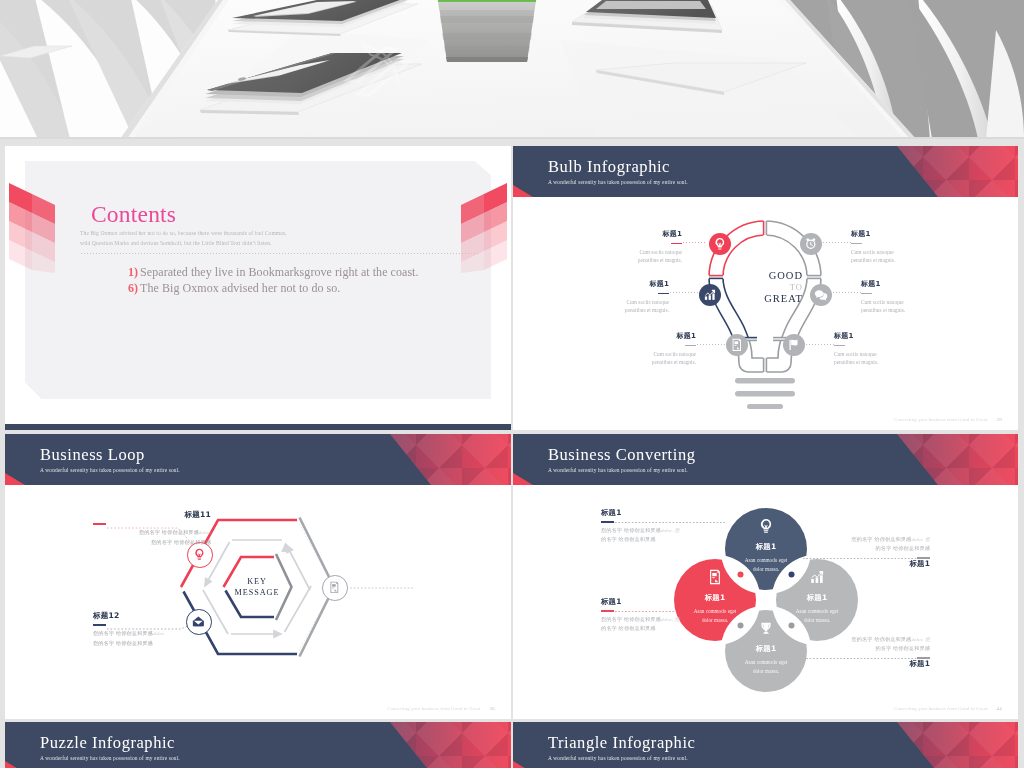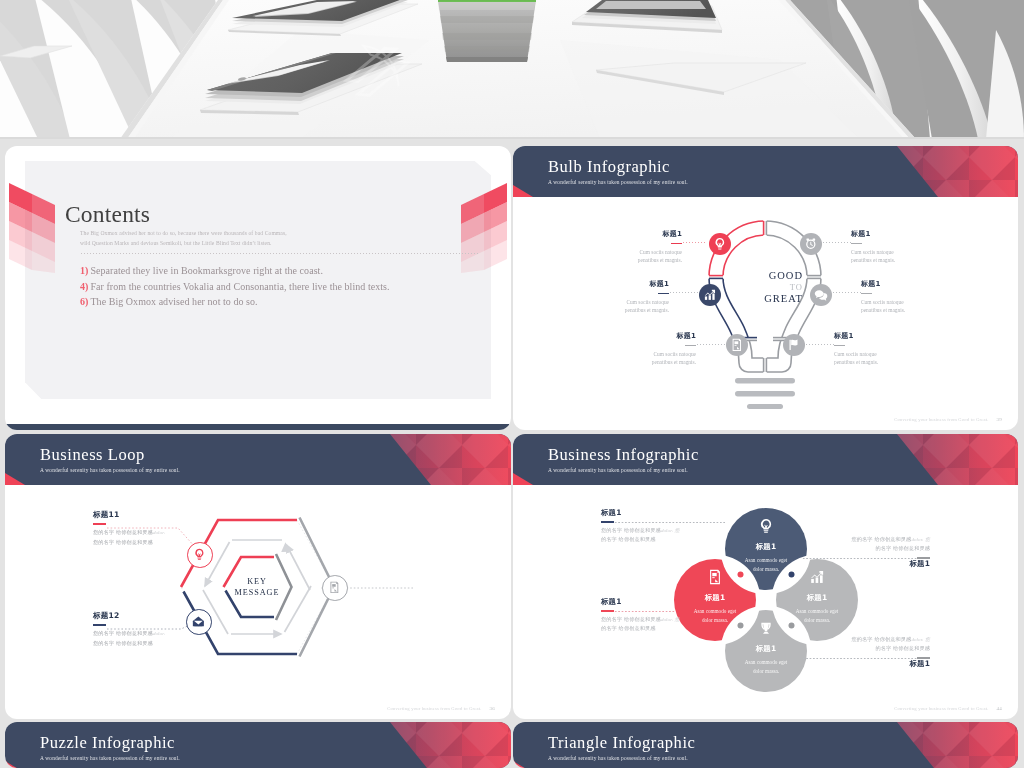--- a/index.html
+++ b/index.html
@@ -5,21 +5,21 @@
   html,body{margin:0;padding:0;}
   body{width:1024px;height:768px;background:#e3e3e3;font-family:"Liberation Serif",serif;overflow:hidden;}
   .page{position:relative;width:1024px;height:768px;background:#e3e3e3;}
 
   
   .hero{position:absolute;left:0;top:0;width:1024px;height:139px;overflow:hidden;background:#cfcfcf;}
   .hero svg{display:block;}
   .wm{position:absolute;pointer-events:none;opacity:.5;}
 
   
-  .slide{position:absolute;background:#fff;overflow:hidden;border-radius:12px;}
+  .slide{position:absolute;background:#fff;overflow:hidden;}
   .s-l{left:5px;width:506px;}
   .s-r{left:513px;width:505px;}
   .row1{top:146px;height:284px;}
   .row2{top:434px;height:285px;}
   .row3{top:722px;height:46px;}
 
   
   .hdr{position:absolute;left:0;top:0;width:100%;height:51px;}
   .hdr .redtri{position:absolute;left:0;top:38px;width:21px;height:13px;background:#ef4357;}
   .hdr .bg{position:absolute;inset:0;background:#3e4a63;
@@ -28,27 +28,27 @@
   .hdr h1{position:absolute;left:35px;top:12px;margin:0;font-size:16.5px;color:#fff;font-weight:400;
      line-height:18px;letter-spacing:.55px;font-family:"Liberation Serif",serif;}
   .hdr p{position:absolute;left:35px;top:33px;margin:0;font-size:5.4px;color:#dfe1e6;letter-spacing:.15px;}
 
   .ftr{position:absolute;right:16px;bottom:8px;font-size:4.6px;color:#d3d5d8;letter-spacing:.2px;}
   .ftr b{font-weight:400;color:#bfc2c5;margin-left:8px;font-size:5px;}
 
   
   #sl-contents .panel{position:absolute;left:20px;top:15px;width:466px;height:238px;background:#f2f2f4;
     clip-path:polygon(0 0, 96.5% 0, 100% 6%, 100% 100%, 3.5% 100%, 0 93%);}
-  #sl-contents h1{position:absolute;left:60px;top:56px;margin:0;font-size:23.5px;line-height:24px;color:#404040;
+  #sl-contents h1{position:absolute;left:86px;top:56px;margin:0;font-size:23.5px;line-height:24px;color:#ec4899;
     font-weight:400;letter-spacing:.2px;font-family:"Liberation Serif",serif;}
   #sl-contents .sub{position:absolute;left:75px;top:82px;font-size:5.6px;color:#b9b5b8;line-height:10px;letter-spacing:.1px;}
   #sl-contents .dots{position:absolute;left:75px;top:107px;width:400px;height:1px;
     background-image:radial-gradient(circle,#c9c4c6 .6px,transparent .7px);background-size:3px 1px;}
   #sl-contents .list{position:absolute;left:75px;top:119px;width:340px;}
-  #sl-contents .li{position:relative;height:15.6px;font-size:10px;color:#9b9195;white-space:nowrap;letter-spacing:.05px;}
+  #sl-contents .li{position:relative;height:15.6px;font-size:12px;color:#9b9195;white-space:nowrap;letter-spacing:.05px;margin-left:48px;}
   #sl-contents .botbar{position:absolute;left:0;bottom:0;width:100%;height:6px;background:#3b4860;}
   #sl-contents .li i{color:#f0606f;font-style:normal;font-weight:700;margin-right:2px;}
   .diamond{position:absolute;}
 
 
   
   #sl-loop .hexes{position:absolute;left:0;top:0;width:506px;height:285px;}
   #sl-loop .keymsg{position:absolute;left:202px;top:143px;width:100px;text-align:center;
      font-family:"Liberation Serif",serif;color:#232f47;letter-spacing:.95px;font-size:8.2px;line-height:10.5px;}
   #sl-loop .keymsg span{display:block;}
@@ -60,21 +60,21 @@
   #sl-loop .ob2{left:181px;top:175px;border:1.1px solid #33436c;}
   #sl-loop .ob2 svg{fill:#33436c;}
   #sl-loop .ob3{left:317px;top:141px;border:1.1px solid #a4a7ac;}
   #sl-loop .ob3 svg{fill:#a4a7ac;}
   #sl-loop .co{width:118px;}
   #sl-loop .co .lbl{font-size:7.6px;line-height:9px;}
   #sl-loop .co .rule{width:13px;margin-top:4px;height:1.6px;}
   #sl-loop .co .bd{margin-top:3.5px;font-size:5.2px;color:#9fa2a7;line-height:8.6px;
      font-family:"DejaVu Sans",sans-serif;letter-spacing:.1px;}
   #sl-loop .co .bd em{font-style:italic;color:#c8cacd;font-family:"Liberation Serif",serif;font-size:5px;}
-  #sl-loop .lc1{left:88px;top:76px;}
+  #sl-loop .lc1{left:88px;top:76px;text-align:right;}
   #sl-loop .lc1 .rule{background:#ee3f54;}
   #sl-loop .lc2{left:88px;top:177px;}
   #sl-loop .lc2 .rule{background:#33436c;}
   #sl-loop .lc3{left:300px;top:138px;text-align:right;}
   #sl-loop .lc3 .rule{background:#8e9196;margin-left:auto;}
 
 
   
   #sl-biz .petals{position:absolute;left:0;top:0;width:505px;height:285px;}
   #sl-biz .pt{position:absolute;width:96px;text-align:center;color:#fff;}
@@ -361,21 +361,20 @@
       </g>
     </svg>
     <h1>Contents</h1>
     <div class="sub">
       <div>The Big Oxmox advised her not to do so, because there were thousands of bad Commas,</div>
       <div>wild Question Marks and devious Semikoli, but the Little Blind Text didn’t listen.</div>
     </div>
     <div class="dots"></div>
     <div class="list">
         <div class="li"><i>1)</i><span>Separated they live in Bookmarksgrove right at the coast.</span></div>
-        <div class="li"><i>4)</i><span>Far from the countries Vokalia and Consonantia, there live the blind texts.</span></div>
         <div class="li"><i>6)</i><span>The Big Oxmox advised her not to do so.</span></div>
       </div>
 
   </div>
 
   <div class="slide s-r row1" id="sl-bulb">
     <div class="hdr">
       <div class="redtri"></div>
       <div class="bg"></div>
       <svg class="pat" viewBox="0 0 150 51">
@@ -706,21 +705,21 @@
           <pattern id="DIAM" width="46" height="46" patternUnits="userSpaceOnUse" patternTransform="translate(9,-12)">
             <polygon points="23,0 46,23 23,46 0,23" fill="#ffffff" opacity=".065"></polygon>
             <polygon points="0,0 23,0 0,23" fill="#2b3550" opacity=".11"></polygon>
             <polygon points="46,23 46,46 23,46" fill="#2b3550" opacity=".11"></polygon>
             <polygon points="23,0 46,0 46,23" fill="#ffffff" opacity=".035"></polygon>
           </pattern>
         </defs>
         <polygon points="29,0 150,0 150,51 70,51" fill="url(#HGR)"></polygon>
         <polygon points="29,0 150,0 150,51 70,51" fill="url(#DIAM)"></polygon>
       </svg>
-      <h1>Business Infographic</h1>
+      <h1>Business Converting</h1>
       <p>A wonderful serenity  has taken possession of my entire soul.</p>
     </div>
     <svg class="petals" viewBox="0 0 505 285">
       <defs>
         <mask id="pmaskN">
             <rect x="0" y="0" width="505" height="285" fill="#fff"></rect>
           <circle cx="202" cy="166" r="45.5" fill="#000"></circle>
             <circle cx="304" cy="166" r="45.5" fill="#000"></circle>
           </mask>
         <mask id="pmaskW">

